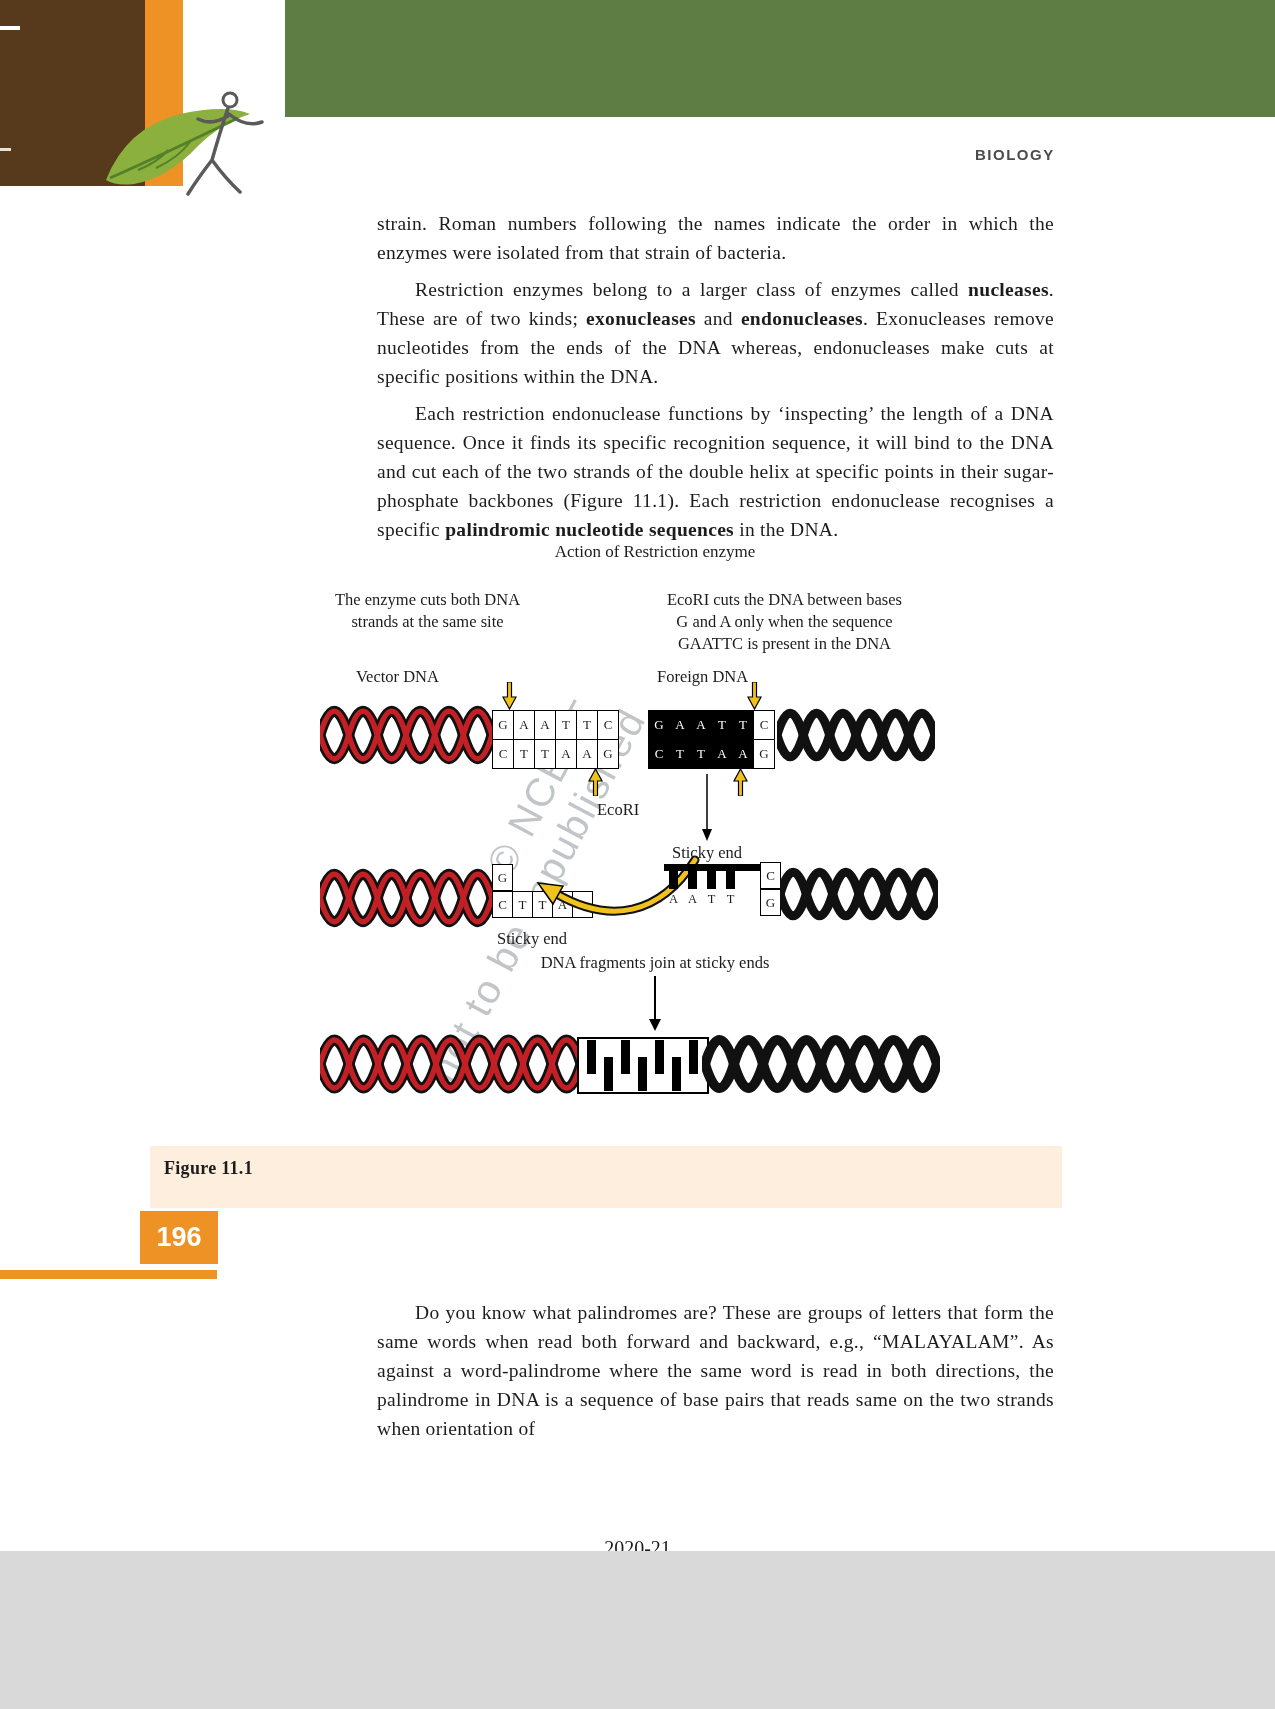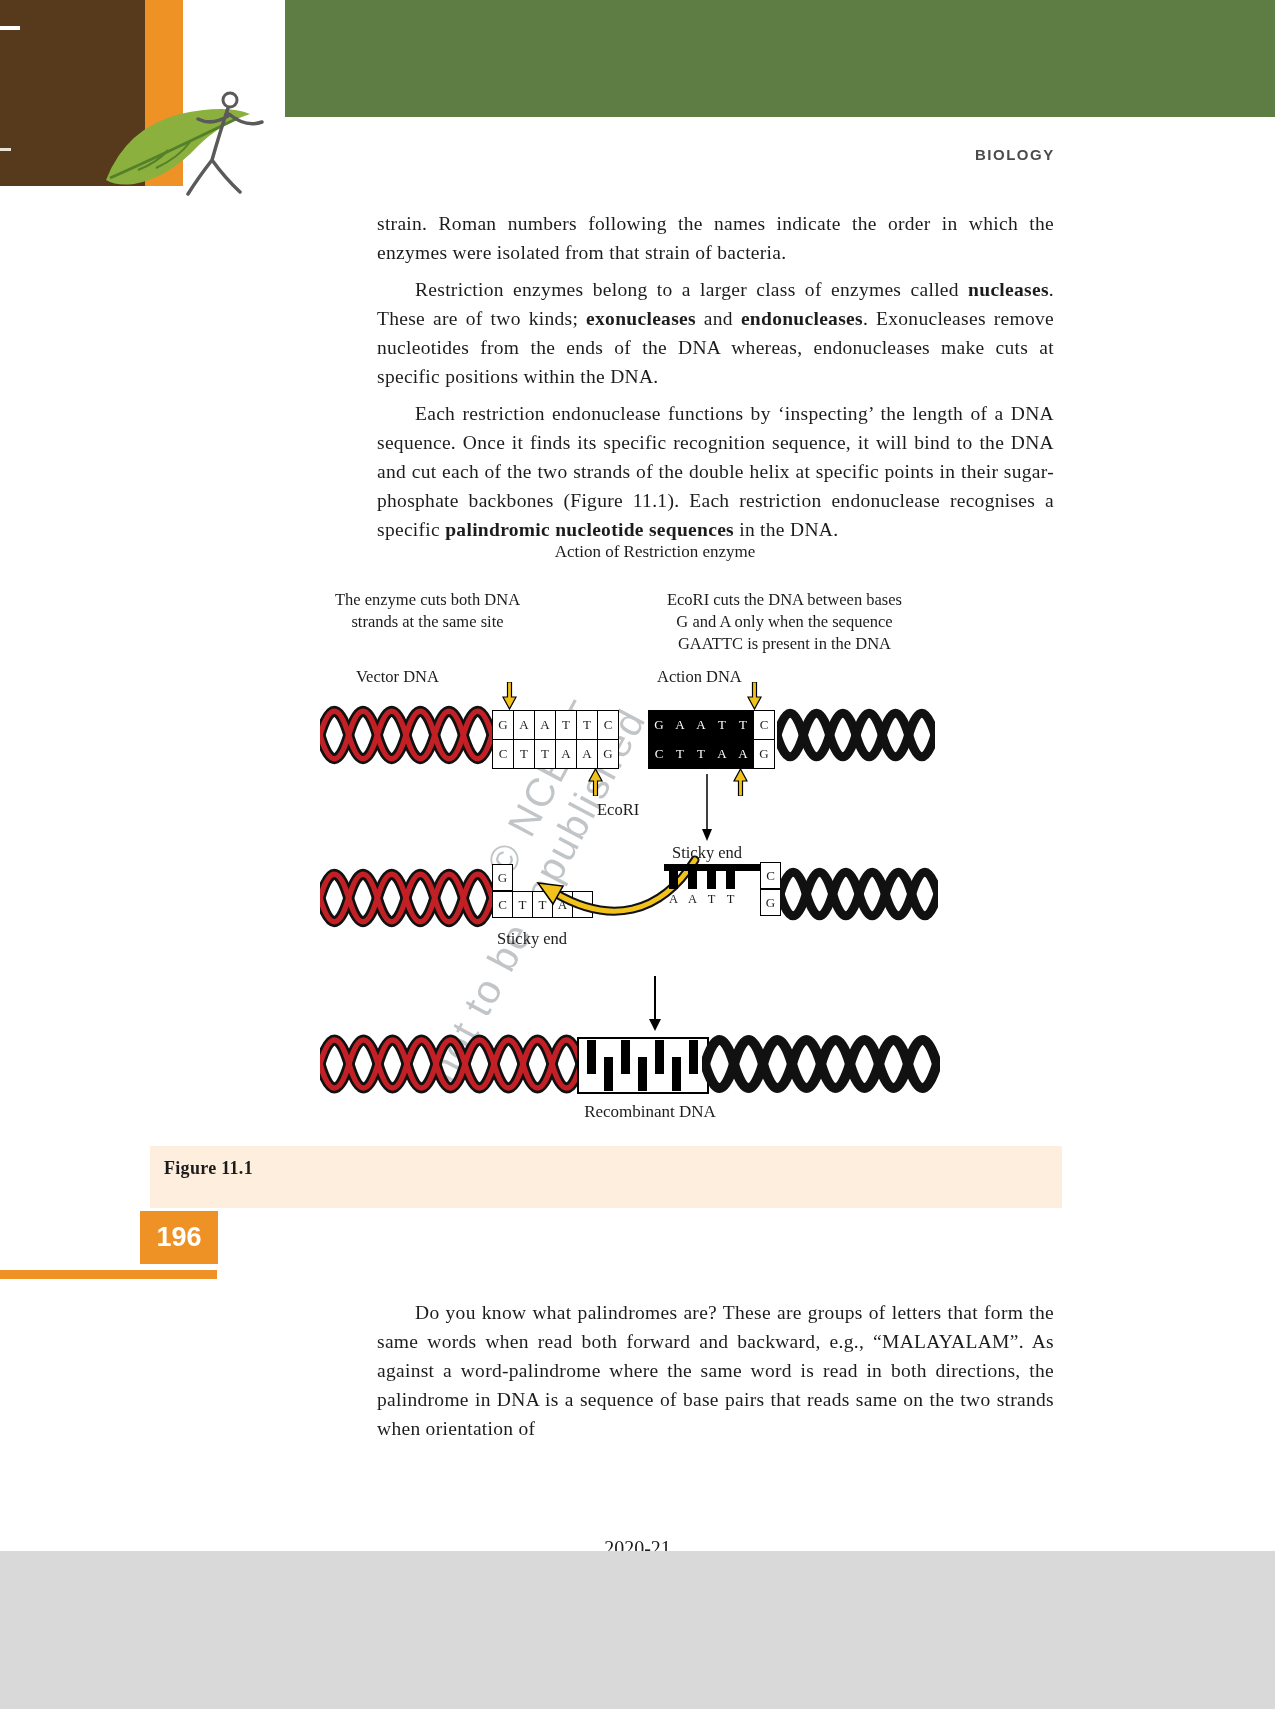--- a/index.html
+++ b/index.html
@@ -83,21 +83,21 @@
     <div>EcoRI cuts the DNA between bases</div>
     <div>G and A only when the sequence</div>
     <div>GAATTC is present in the DNA</div>
   </div>
   <div class="abs fig-text center" style="left:310px;top:589px;width:235px;">
     <div>The enzyme cuts both DNA</div>
     <div>strands at the same site</div>
   </div>
 
   <div class="abs fig-text" style="left:356px;top:666px;">Vector DNA</div>
-  <div class="abs fig-text" style="left:657px;top:666px;">Action DNA</div>
+  <div class="abs fig-text" style="left:657px;top:666px;">Foreign DNA</div>
 
   <svg class="abs" style="left:320px;top:705px;" width="172" height="60" viewBox="0 0 174 60">
     <path d="M0,30 Q14.5,-18 29,30 Q43.5,78 58,30 Q72.5,-18 87,30 Q101.5,78 116,30 Q130.5,-18 145,30 Q159.5,78 174,30" stroke="#111" stroke-width="11" fill="none" stroke-linecap="round"></path>
     <path d="M0,30 Q14.5,78 29,30 Q43.5,-18 58,30 Q72.5,78 87,30 Q101.5,-18 116,30 Q130.5,78 145,30 Q159.5,-18 174,30" stroke="#111" stroke-width="11" fill="none" stroke-linecap="round"></path>
     <path d="M0,30 Q14.5,-18 29,30 Q43.5,78 58,30 Q72.5,-18 87,30 Q101.5,78 116,30 Q130.5,-18 145,30 Q159.5,78 174,30" stroke="#c32026" stroke-width="5.5" fill="none" stroke-linecap="round"></path>
     <path d="M0,30 Q14.5,78 29,30 Q43.5,-18 58,30 Q72.5,78 87,30 Q101.5,-18 116,30 Q130.5,78 145,30 Q159.5,-18 174,30" stroke="#c32026" stroke-width="5.5" fill="none" stroke-linecap="round"></path>
   </svg>
 
   <table class="seq-table abs" style="left:492px;top:710px;">
     <tbody>
@@ -198,20 +198,21 @@
     <span class="ovl" style="left:40px;top:28px;">T</span>
     <span class="ovl" style="left:59px;top:28px;">T</span>
   </div>
   <div class="cell" style="left:760px;top:862px;">C</div>
   <div class="cell" style="left:760px;top:889px;">G</div>
   <svg class="abs" style="left:780px;top:866px;" width="158" height="56" viewBox="0 0 174 60">
     <path d="M0,30 Q14.5,-18 29,30 Q43.5,78 58,30 Q72.5,-18 87,30 Q101.5,78 116,30 Q130.5,-18 145,30 Q159.5,78 174,30" stroke="#111" stroke-width="10" fill="none" stroke-linecap="round"></path>
     <path d="M0,30 Q14.5,78 29,30 Q43.5,-18 58,30 Q72.5,78 87,30 Q101.5,-18 116,30 Q130.5,78 145,30 Q159.5,-18 174,30" stroke="#111" stroke-width="10" fill="none" stroke-linecap="round"></path>
   </svg>
 
+  <div class="abs fig-text center" style="left:380px;top:952px;width:550px;">DNA fragments join at sticky ends</div>
   <svg class="abs" style="left:648px;top:976px;" width="14" height="56" viewBox="0 0 14 56">
     <line x1="7" y1="0" x2="7" y2="44" stroke="#000" stroke-width="2"></line>
     <polygon points="1,43 13,43 7,55" fill="#000"></polygon>
   </svg>
 
   <svg class="abs" style="left:320px;top:1034px;" width="261" height="60" viewBox="0 0 261 60">
     <path d="M0,30 Q14.5,-18 29,30 Q43.5,78 58,30 Q72.5,-18 87,30 Q101.5,78 116,30 Q130.5,-18 145,30 Q159.5,78 174,30 Q188.5,-18 203,30 Q217.5,78 232,30 Q246.5,-18 261,30" stroke="#111" stroke-width="11" fill="none" stroke-linecap="round"></path>
     <path d="M0,30 Q14.5,78 29,30 Q43.5,-18 58,30 Q72.5,78 87,30 Q101.5,-18 116,30 Q130.5,78 145,30 Q159.5,-18 174,30 Q188.5,78 203,30 Q217.5,-18 232,30 Q246.5,78 261,30" stroke="#111" stroke-width="11" fill="none" stroke-linecap="round"></path>
     <path d="M0,30 Q14.5,-18 29,30 Q43.5,78 58,30 Q72.5,-18 87,30 Q101.5,78 116,30 Q130.5,-18 145,30 Q159.5,78 174,30 Q188.5,-18 203,30 Q217.5,78 232,30 Q246.5,-18 261,30" stroke="#c32026" stroke-width="5.5" fill="none" stroke-linecap="round"></path>
     <path d="M0,30 Q14.5,78 29,30 Q43.5,-18 58,30 Q72.5,78 87,30 Q101.5,-18 116,30 Q130.5,78 145,30 Q159.5,-18 174,30 Q188.5,78 203,30 Q217.5,-18 232,30 Q246.5,78 261,30" stroke="#c32026" stroke-width="5.5" fill="none" stroke-linecap="round"></path>
@@ -223,21 +224,20 @@
     <rect x="44" y="3" width="9" height="34" fill="#000"></rect>
     <rect x="61" y="20" width="9" height="34" fill="#000"></rect>
     <rect x="78" y="3" width="9" height="34" fill="#000"></rect>
     <rect x="95" y="20" width="9" height="34" fill="#000"></rect>
     <rect x="112" y="3" width="9" height="34" fill="#000"></rect>
   </svg>
   <svg class="abs" style="left:702px;top:1034px;" width="238" height="60" viewBox="0 0 232 60">
     <path d="M0,30 Q14.5,-18 29,30 Q43.5,78 58,30 Q72.5,-18 87,30 Q101.5,78 116,30 Q130.5,-18 145,30 Q159.5,78 174,30 Q188.5,-18 203,30 Q217.5,78 232,30" stroke="#111" stroke-width="10" fill="none" stroke-linecap="round"></path>
     <path d="M0,30 Q14.5,78 29,30 Q43.5,-18 58,30 Q72.5,78 87,30 Q101.5,-18 116,30 Q130.5,78 145,30 Q159.5,-18 174,30 Q188.5,78 203,30 Q217.5,-18 232,30" stroke="#111" stroke-width="10" fill="none" stroke-linecap="round"></path>
   </svg>
-  <div class="abs fig-text center" style="left:400px;top:1101px;width:500px;font-size:17px;">Recombinant DNA</div>
 
   <div class="abs caption-band" style="left:150px;top:1146px;width:912px;min-height:62px;">
     <div class="caption-label">Figure 11.1</div>
   </div>
 
   <div class="abs pagenum" style="left:140px;top:1211px;width:78px;height:53px;">196</div>
   <div class="abs" style="left:0;top:1270px;width:217px;height:9px;background:#ee9226;"></div>
 
   <div class="abs body-text" style="left:369px;top:1290px;width:693px;">
     <p class="ind"><span>Do you know what palindromes are?  These are groups of letters that form the same words when read both forward and backward, e.g., “MALAYALAM”. As against a word-palindrome where the same word is read in both directions, the palindrome in DNA is a sequence of base pairs that reads same on the two strands when orientation of</span></p>

